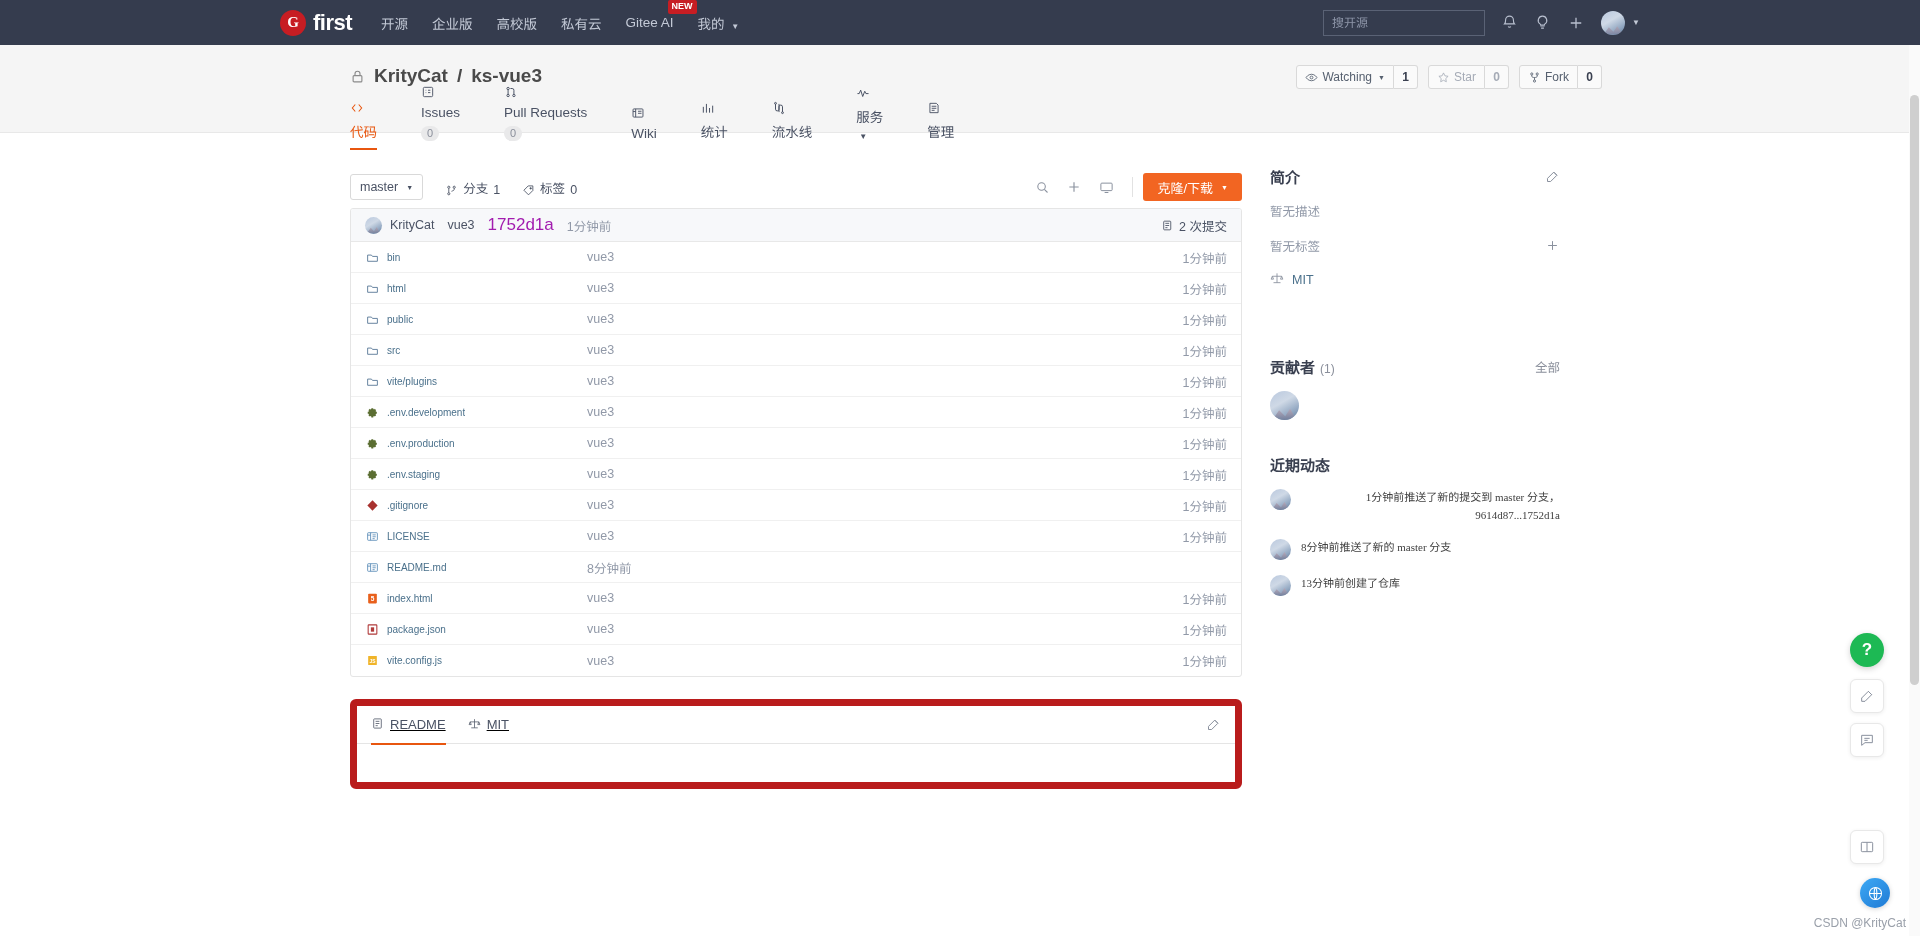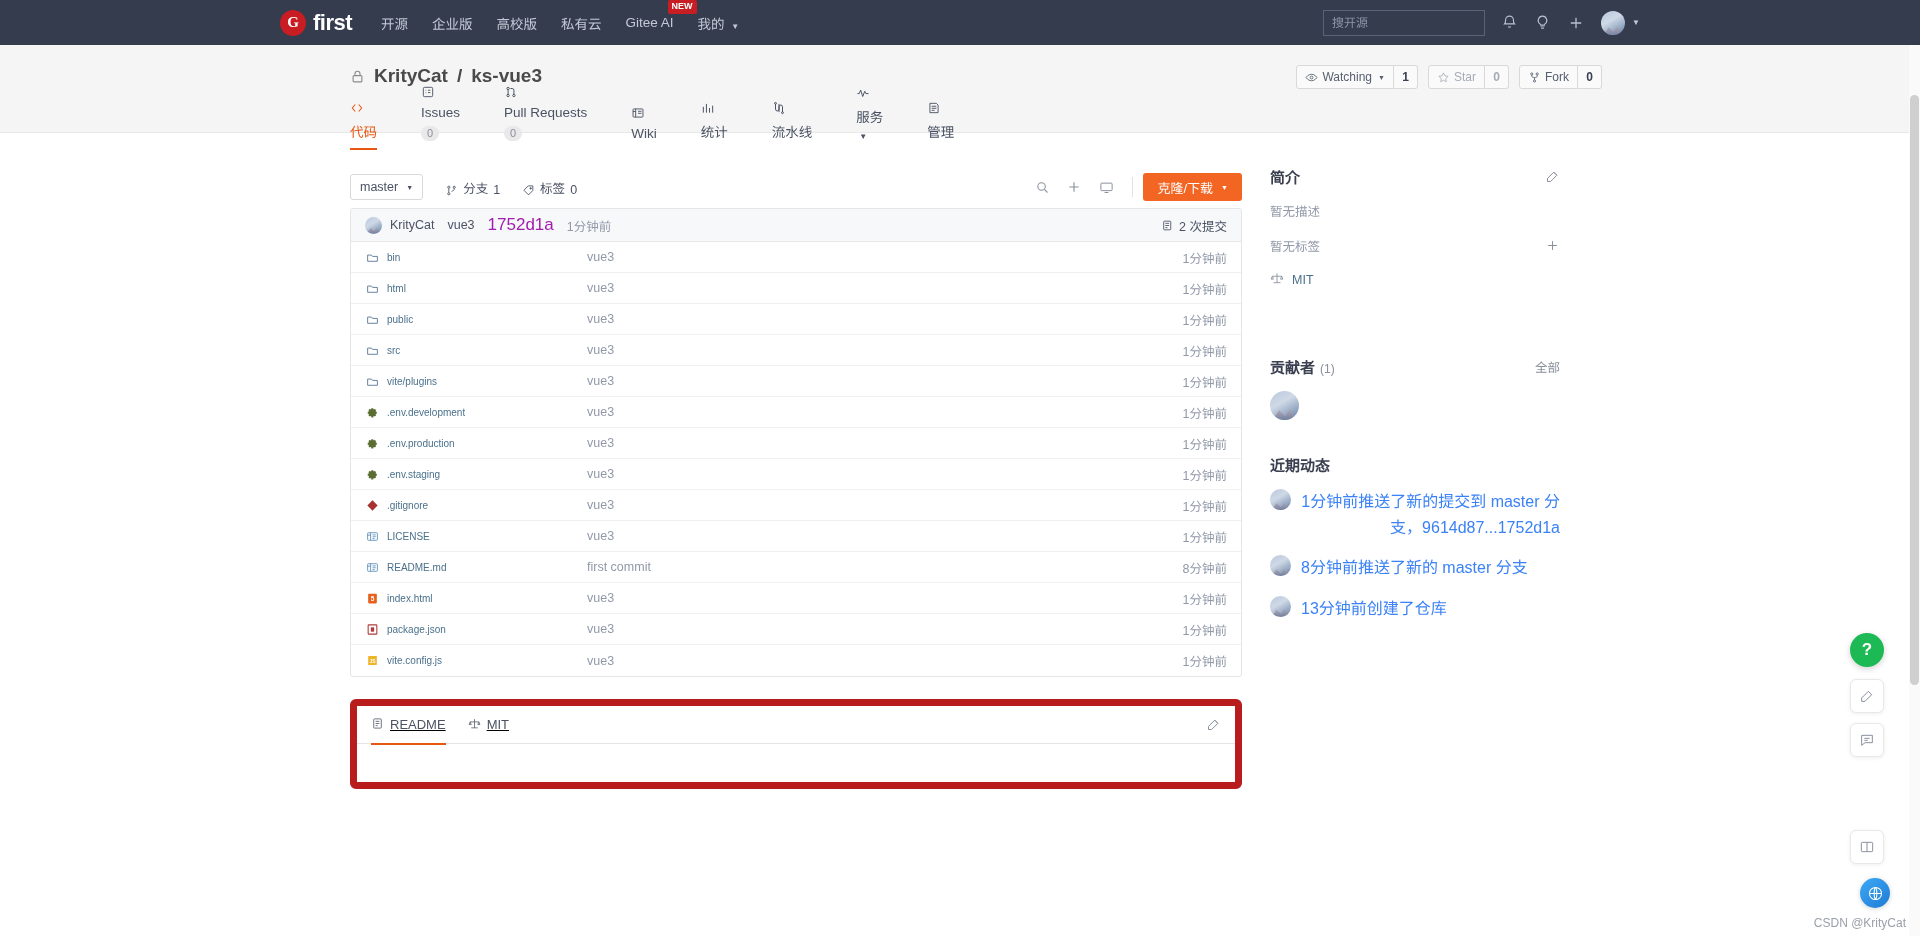--- a/index.html
+++ b/index.html
@@ -214,21 +214,21 @@
   .activity-item { display:flex; gap:10px; margin-bottom:15px; }
   .activity-avatar {
     width:21px; height:21px; border-radius:50%; flex:none; position:relative; overflow:hidden;
     background:linear-gradient(150deg,#b9c8de 0%,#cfd9e6 40%,#8fa5c0 75%,#5d7694 100%);
   }
   .activity-avatar::after {
     content:""; position:absolute; bottom:0; left:8%; width:84%; height:45%;
     background:linear-gradient(180deg, rgba(196,172,184,.92), rgba(110,125,155,.85));
     clip-path: polygon(0 100%, 28% 26%, 53% 71%, 73% 14%, 100% 100%);
   }
-  .activity-text { font-size:16px; color:#3b82f6; line-height:1.6; }
+  .activity-text { font-size:11px; color:#404040; line-height:1.6;font-family:Liberation Serif, serif; }
   .side-gap { height:26px; }
 
   
   .float-help {
     position:absolute; right:36px; top:633px; width:34px; height:34px; border-radius:50%;
     background:#1db954; color:#fff; display:flex; align-items:center; justify-content:center;
     font-size:17px; font-weight:bold; cursor:pointer; box-shadow:0 2px 6px rgba(0,0,0,.18);
   }
   .float-btn {
     position:absolute; right:36px; width:34px; height:34px; border-radius:6px;
@@ -637,21 +637,20 @@
         <div class="file-row">
           <div class="file-name-cell">
             <span class="ficon">
               <svg width="13" height="13" viewBox="0 0 24 24" fill="none" stroke="#5b8db8" stroke-width="1.6">
                   <rect x="3" y="5" width="18" height="14" rx="1.3"></rect>
                   <path d="M8.5 5v14M3 9.5h5.5M12 9h6M12 12.5h6M12 16h4"></path>
                 </svg>
             </span>
             <a class="file-name">README.md</a>
           </div>
-          <span class="file-commit">first commit</span>
           <span class="file-time">8分钟前</span>
         </div>
 
         <div class="file-row">
           <div class="file-name-cell">
             <span class="ficon">
               <svg width="13" height="13" viewBox="0 0 24 24">
                   <rect x="4" y="3" width="16" height="18" rx="1.5" fill="#e8601c"></rect>
                   <text x="12" y="16.5" font-size="12" font-weight="bold" fill="#fff" text-anchor="middle" font-family="Liberation Sans, sans-serif">5</text>
                 </svg>

